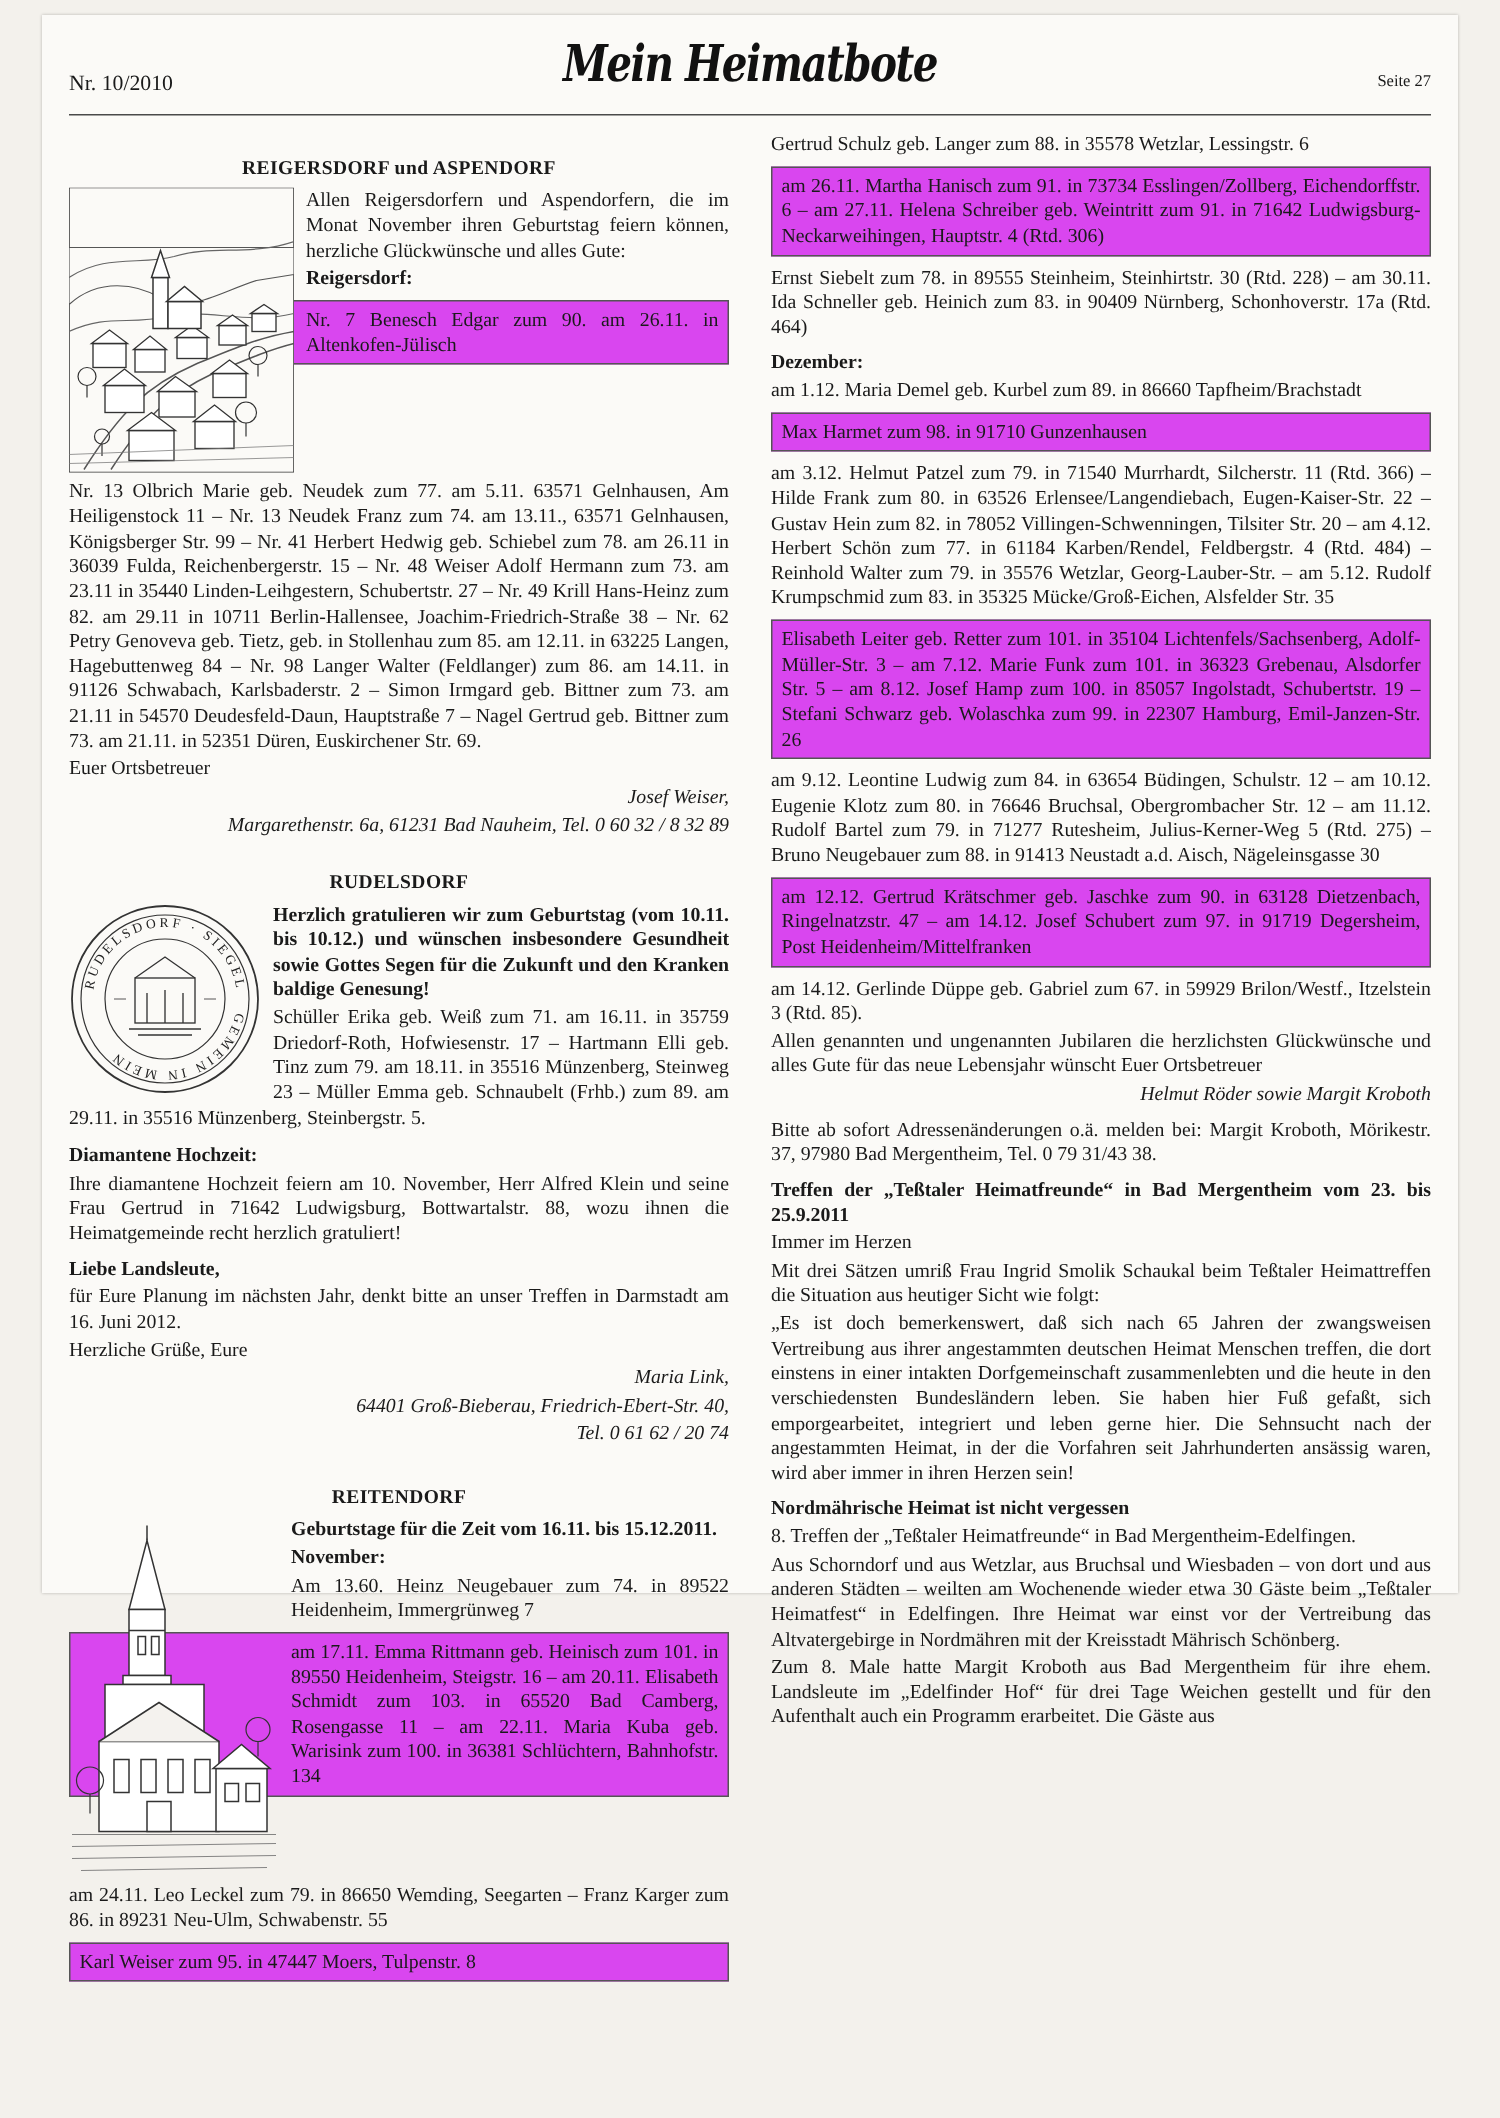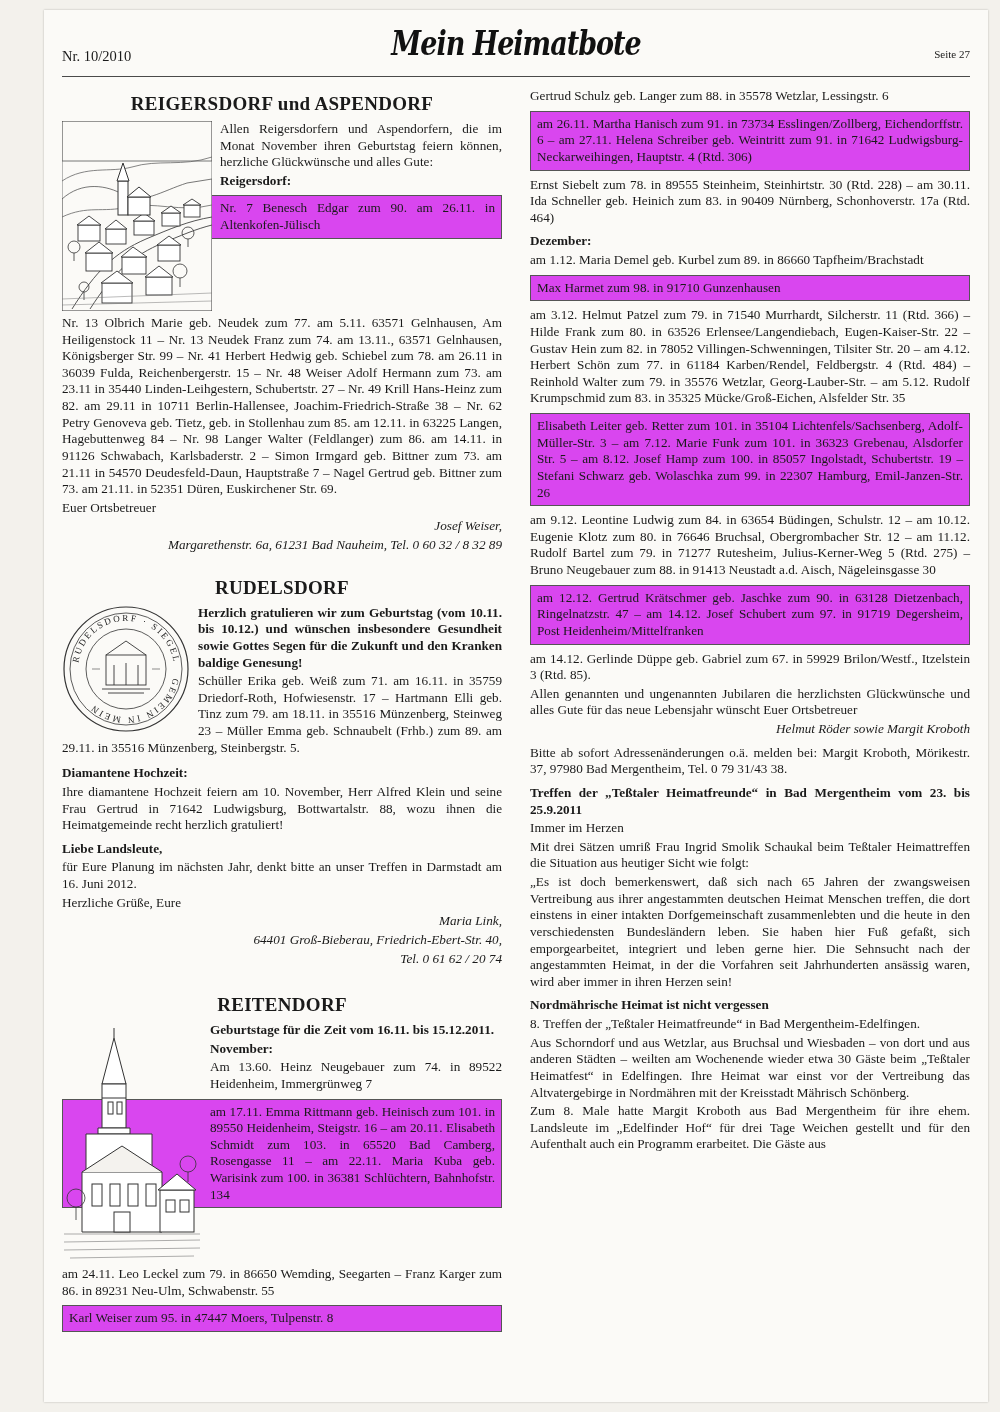--- a/index.html
+++ b/index.html
@@ -16,23 +16,23 @@
     overflow: hidden;
   }
   .page {
     position: absolute;
     left: 0; top: 0;
     width: 1000px; height: 1412px;
     background: #f3f1ec;
   }
   .paper {
     position: absolute;
-    left: 44px; top: 10px;
+    left: 28px; top: 10px;
     width: 944px;
-    height: 1392px;
+    height: 1052px;
     background: #fbfaf7;
     box-shadow: 0 0 2px rgba(0,0,0,0.25);
   }
   
   .masthead {
     position: absolute;
     left: 0; top: 18px;
     width: 944px;
     text-align: center;
   }
@@ -69,24 +69,24 @@
     top: 78px;
     width: 440px;
     font-size: 13.2px;
     line-height: 1.26;
     text-align: justify;
   }
   .col-left { left: 18px; }
   .col-right { left: 486px; }
 
   h2.section {
-    font-size: 19px;
+    font-size: 13px;
     font-weight: bold;
     text-align: center;
-    margin: 4px 0 5px 0;
+    margin: 16px 0 5px 0;
     letter-spacing: 0.3px;
   }
   p { margin: 0 0 2px 0; }
   .b { font-weight: bold; }
   .i { font-style: italic; }
   .sig {
     text-align: right;
     font-style: italic;
   }
   .box {

